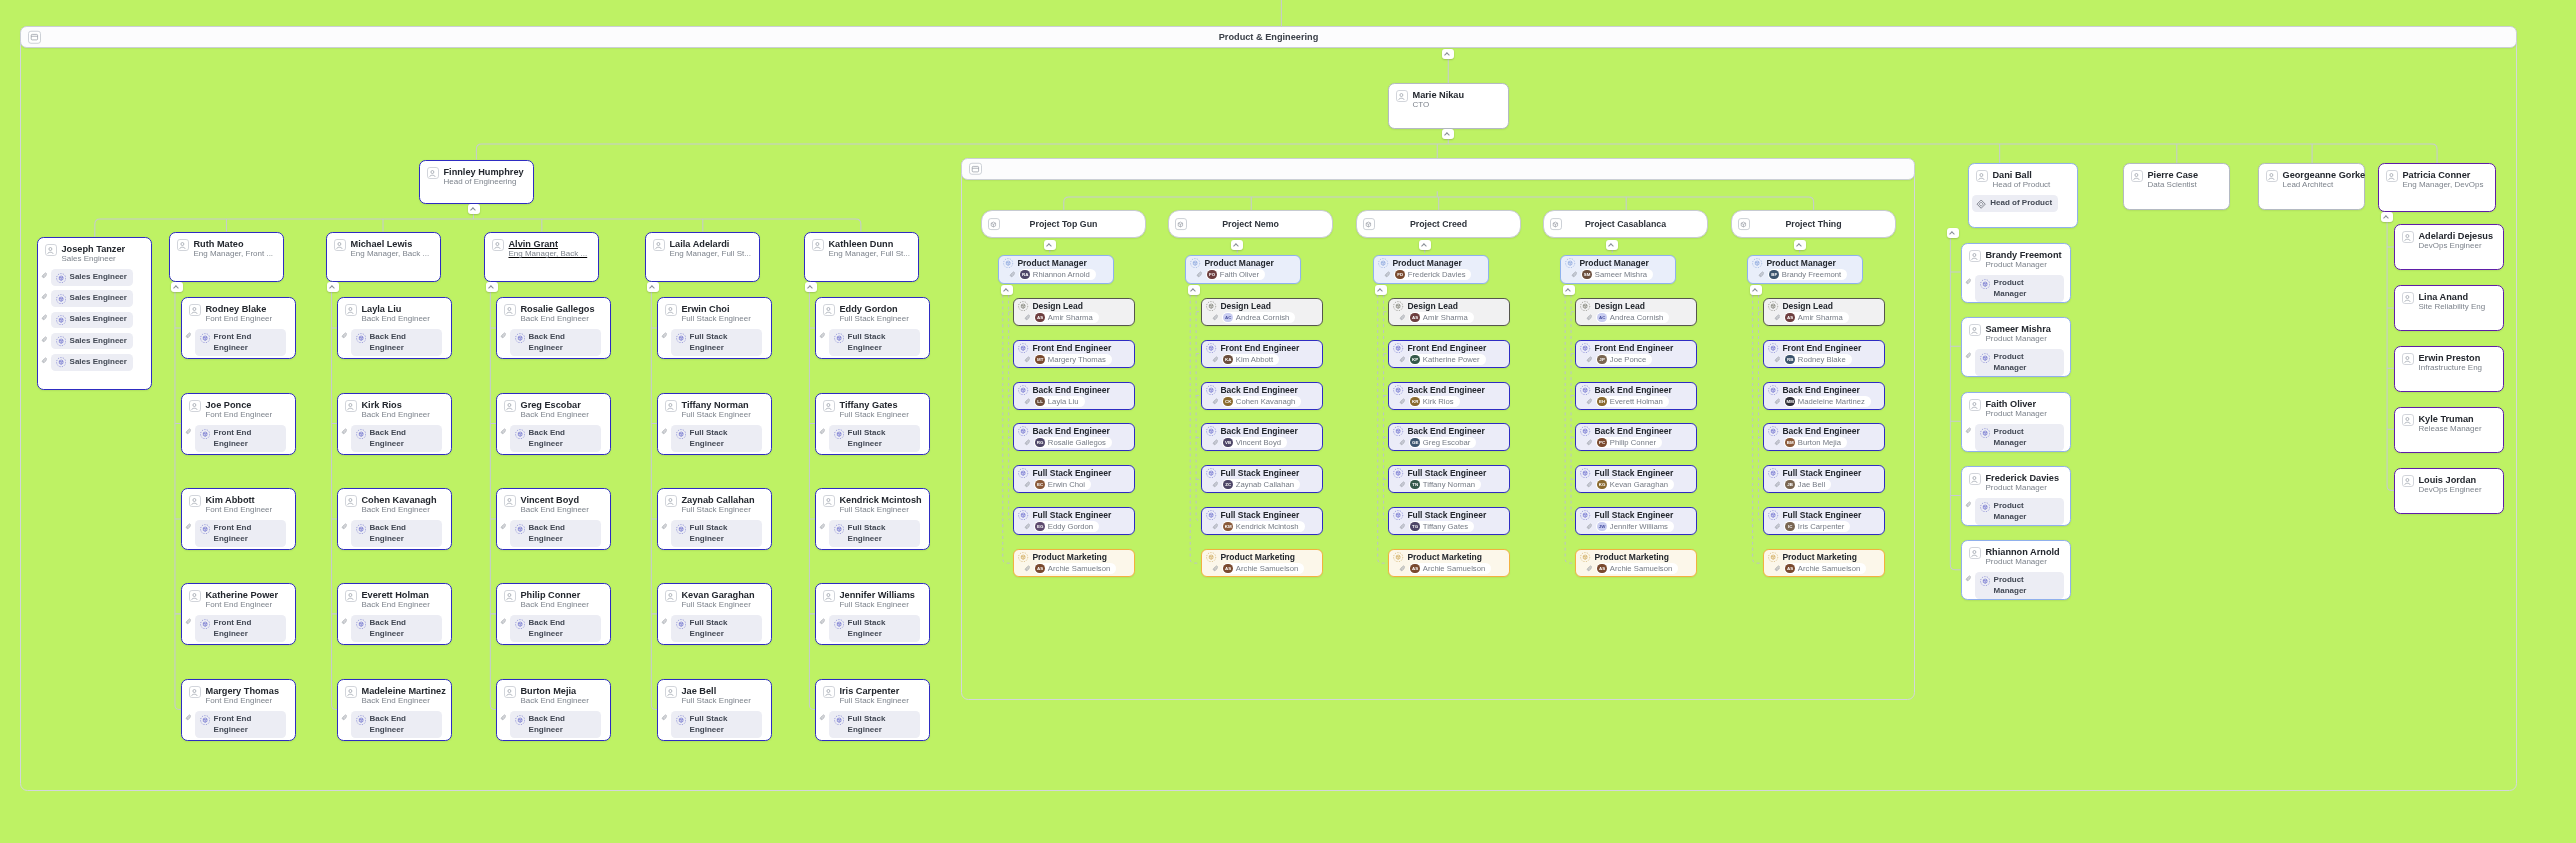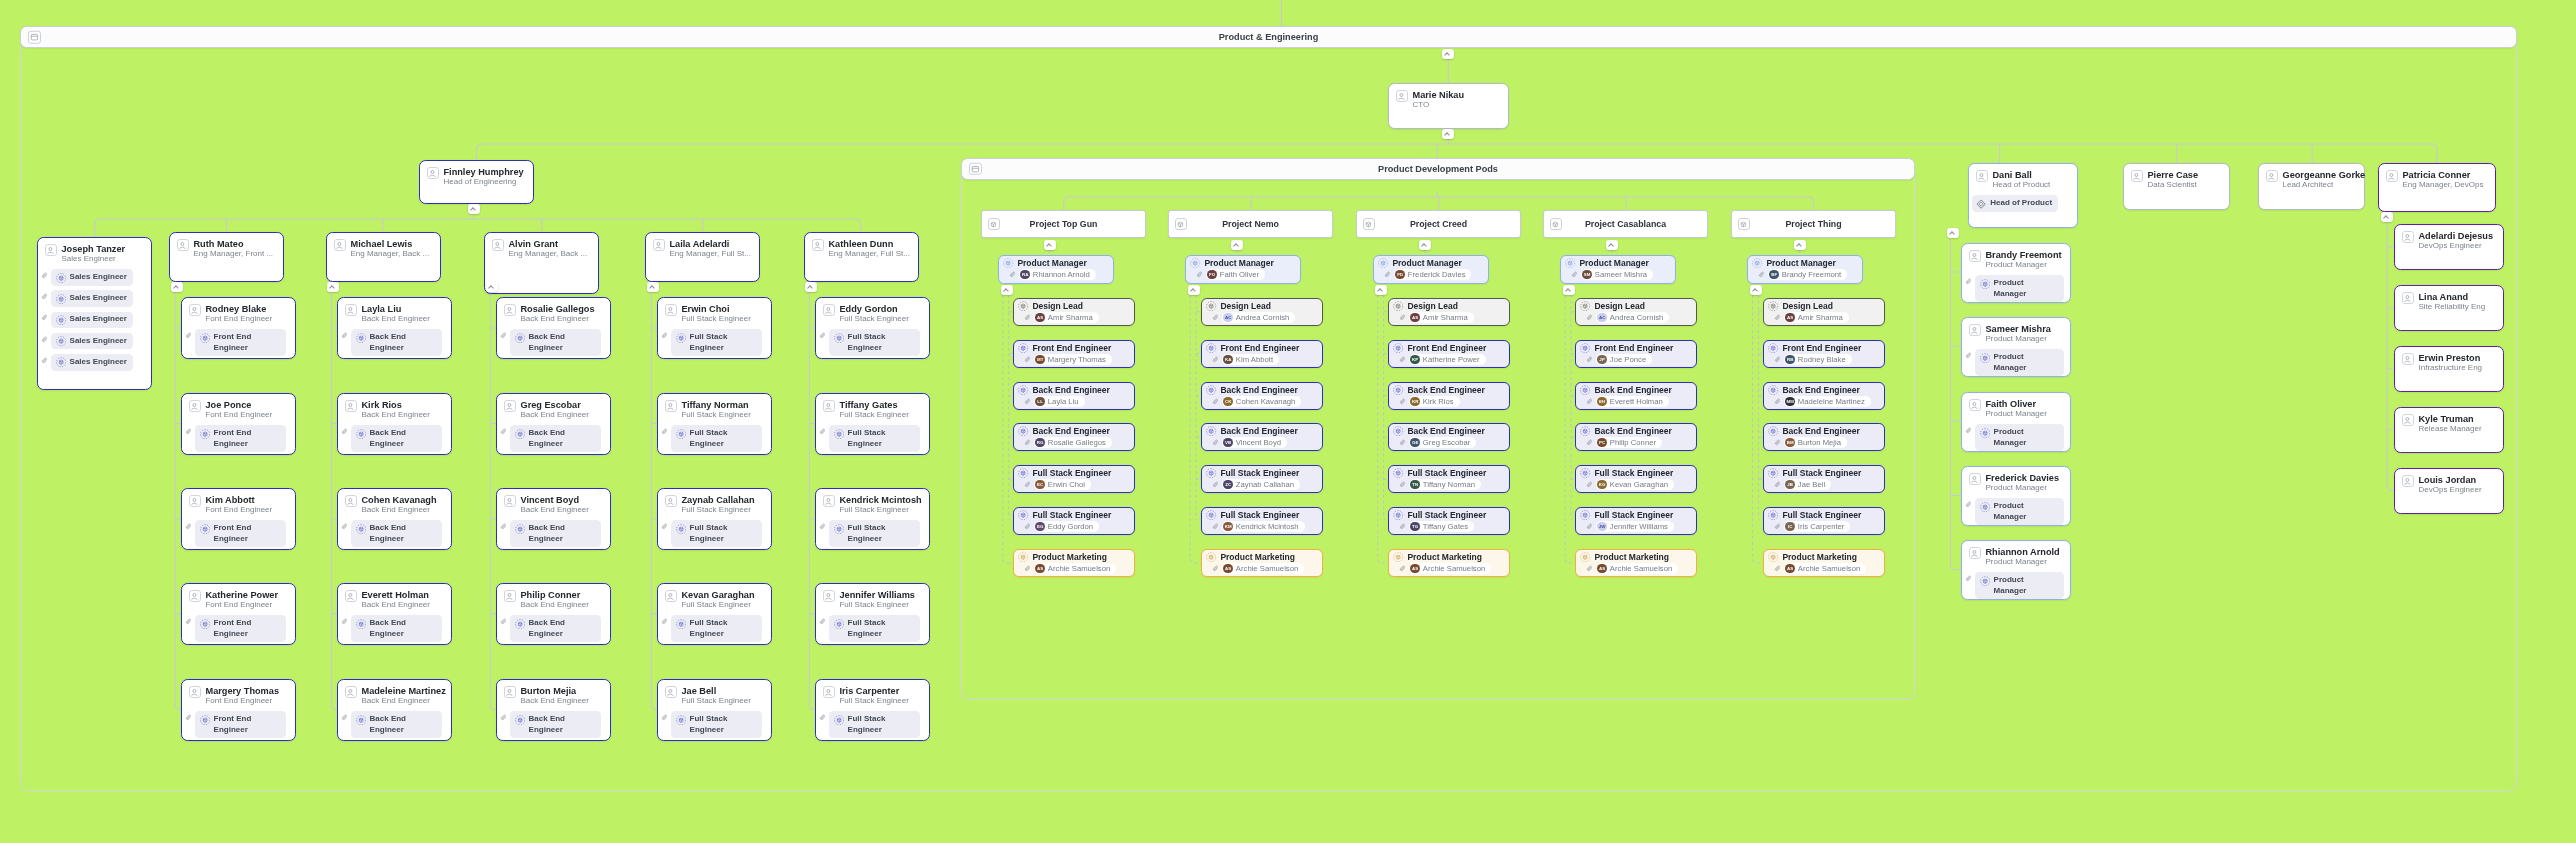--- a/index.html
+++ b/index.html
@@ -8,21 +8,21 @@
           font-family:"Liberation Sans",sans-serif;}
   #wires{position:absolute;left:0;top:0;z-index:1;}
   .cont{position:absolute;border:1.1px solid #d3d6dc;border-radius:7.4px;z-index:0;}
   .cont-header{position:absolute;left:-1.1px;right:-1.1px;top:-1.1px;height:22px;background:#fcfcfd;
                border:1.1px solid #cbcfd6;border-radius:6.6px;box-shadow:0 0.7px 1.5px rgba(20,20,40,.06);z-index:2;}
   .cont-title{position:absolute;left:0;right:0;top:50%;transform:translateY(-50%);text-align:center;
               font-size:9.2px;font-weight:600;color:#3b4049;}
   .badge-ic{position:absolute;left:7.4px;top:50%;transform:translateY(-50%);width:12.5px;height:12.5px;
             border:0.7px solid #cdd1d7;border-radius:2.9px;background:#fff;display:flex;align-items:center;
             justify-content:center;color:#8a909a;}
-  .proj{position:absolute;height:28px;background:#fff;border:1.1px solid #c7cbd2;border-radius:3px;
+  .proj{position:absolute;height:28px;background:#fff;border:1.1px solid #c7cbd2;border-radius:11px;
         box-shadow:0 0.7px 1.5px rgba(20,20,40,.07);z-index:3;}
   .proj-title{position:absolute;left:0;right:0;top:50%;transform:translateY(-50%);text-align:center;
               font-size:8.8px;font-weight:600;color:#2e333b;}
   .proj .badge-ic{left:5.9px;width:11.8px;height:11.8px;}
   .card{position:absolute;background:#fff;border:1.1px solid #b4bac3;border-radius:6.6px;
         box-shadow:0 0.7px 1.8px rgba(20,20,40,.08);z-index:3;}
   .card.sel-blue{border:1.8px solid #2e2cc2;}
   .card.lt-blue{border:1.5px solid #90b0ec;}
   .card.purple{border:1.8px solid #5f1ea8;}
   .prow{display:flex;gap:4.4px;padding:5.9px 6.6px 0 6.6px;align-items:flex-start;}
@@ -77,21 +77,20 @@
       </div>
     </div>
     <div class="cont" style="left: 961px; top: 158px; width: 954px; height: 542px;">
       <div class="cont-header">
         <span class="badge-ic">
           <svg viewBox="0 0 16 16" width="8.8" height="8.8">
             <rect x="2.2" y="3" width="11.6" height="10" rx="1.8" fill="none" stroke="currentColor" stroke-width="1.2"></rect>
             <line x1="2.2" y1="6.4" x2="13.8" y2="6.4" stroke="currentColor" stroke-width="1.2"></line>
           </svg>
         </span>
-        <span class="cont-title">Product Development Pods</span>
       </div>
     </div>
     <div class="card" style="left: 1388px; top: 83px; width: 121px; height: 46px;">
       <div class="prow">
         <span class="pic">
           <svg viewBox="0 0 16 16" width="8.8" height="8.8">
             <circle cx="8" cy="5.5" r="2.7" fill="none" stroke="currentColor" stroke-width="1.4"></circle>
             <path d="M3.2 13.4c1-3 8.6-3 9.6 0" fill="none" stroke="currentColor" stroke-width="1.4" stroke-linecap="round"></path>
           </svg>
         </span>
@@ -545,21 +544,21 @@
           <span class="ric">
             <svg viewBox="0 0 18 18" width="10.3" height="10.3">
               <circle cx="9" cy="9" r="8" fill="none" stroke="currentColor" stroke-width="1" stroke-dasharray="2.2 2.2"></circle>
               <path d="M5.8 6.9 9 5.2l3.2 1.7v4.2L9 12.8l-3.2-1.7zM5.8 6.9 9 8.6l3.2-1.7M9 8.6v4.2" fill="none" stroke="currentColor" stroke-width="1.1" stroke-linejoin="round"></path>
             </svg>
           </span>
           <span class="ctext">Back End Engineer</span>
         </div>
       </div>
     </div>
-    <div class="card sel-blue" style="left: 484px; top: 232px; width: 115px; height: 62px;">
+    <div class="card sel-blue" style="left: 484px; top: 232px; width: 115px; height: 50px; text-decoration: underline;">
       <div class="prow">
         <span class="pic">
           <svg viewBox="0 0 16 16" width="8.8" height="8.8">
             <circle cx="8" cy="5.5" r="2.7" fill="none" stroke="currentColor" stroke-width="1.4"></circle>
             <path d="M3.2 13.4c1-3 8.6-3 9.6 0" fill="none" stroke="currentColor" stroke-width="1.4" stroke-linecap="round"></path>
           </svg>
         </span>
         <div>
           <div class="pname">Alvin Grant</div>
           <div class="ptitle">Eng Manager, Back ...</div>

